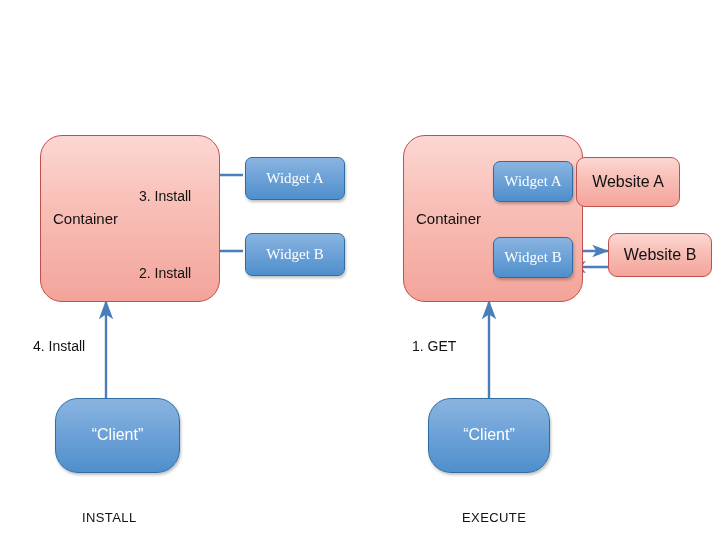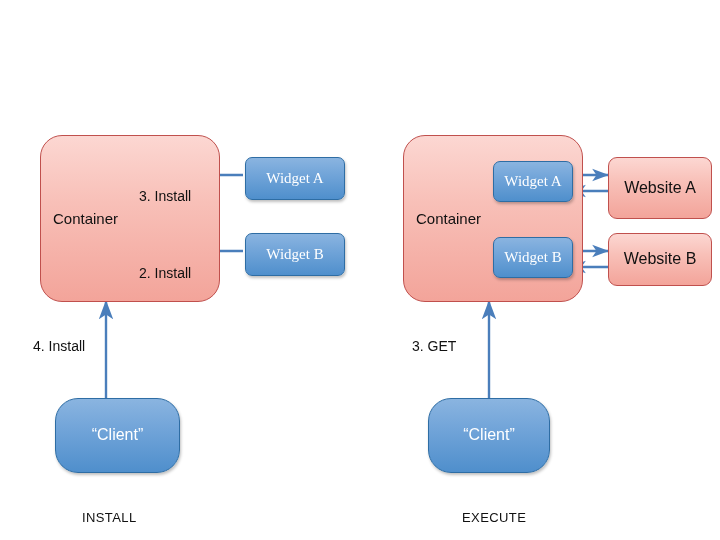--- a/index.html
+++ b/index.html
@@ -174,29 +174,29 @@
   </div>
 
   <div class="shape blue-box widget-box" style="left:493px; top:161px; width:80px; height:41px;">
     <span>Widget A</span>
   </div>
 
   <div class="shape blue-box widget-box" style="left:493px; top:237px; width:80px; height:41px;">
     <span>Widget B</span>
   </div>
 
-  <div class="shape pink-box website-box" style="left:608px; top:157px; width:104px; height:62px;">
+  <div class="shape pink-box website-box" style="left:576px; top:157px; width:104px; height:50px;">
     <span>Website A</span>
   </div>
 
-  <div class="shape pink-box website-box" style="left:608px; top:233px; width:104px; height:53px;">
+  <div class="shape pink-box website-box" style="left:608px; top:233px; width:104px; height:44px;">
     <span>Website B</span>
   </div>
 
-  <div class="step-label" style="left:412px; top:338px;">3. GET</div>
+  <div class="step-label" style="left:412px; top:338px;">1. GET</div>
 
   <div class="shape blue-box client-box" style="left:428px; top:398px; width:122px; height:75px;">
     <span>“Client”</span>
   </div>
 
   <div class="caption" style="left:462px; top:510px;">EXECUTE</div>
 
 </div>
 
 </body></html>

